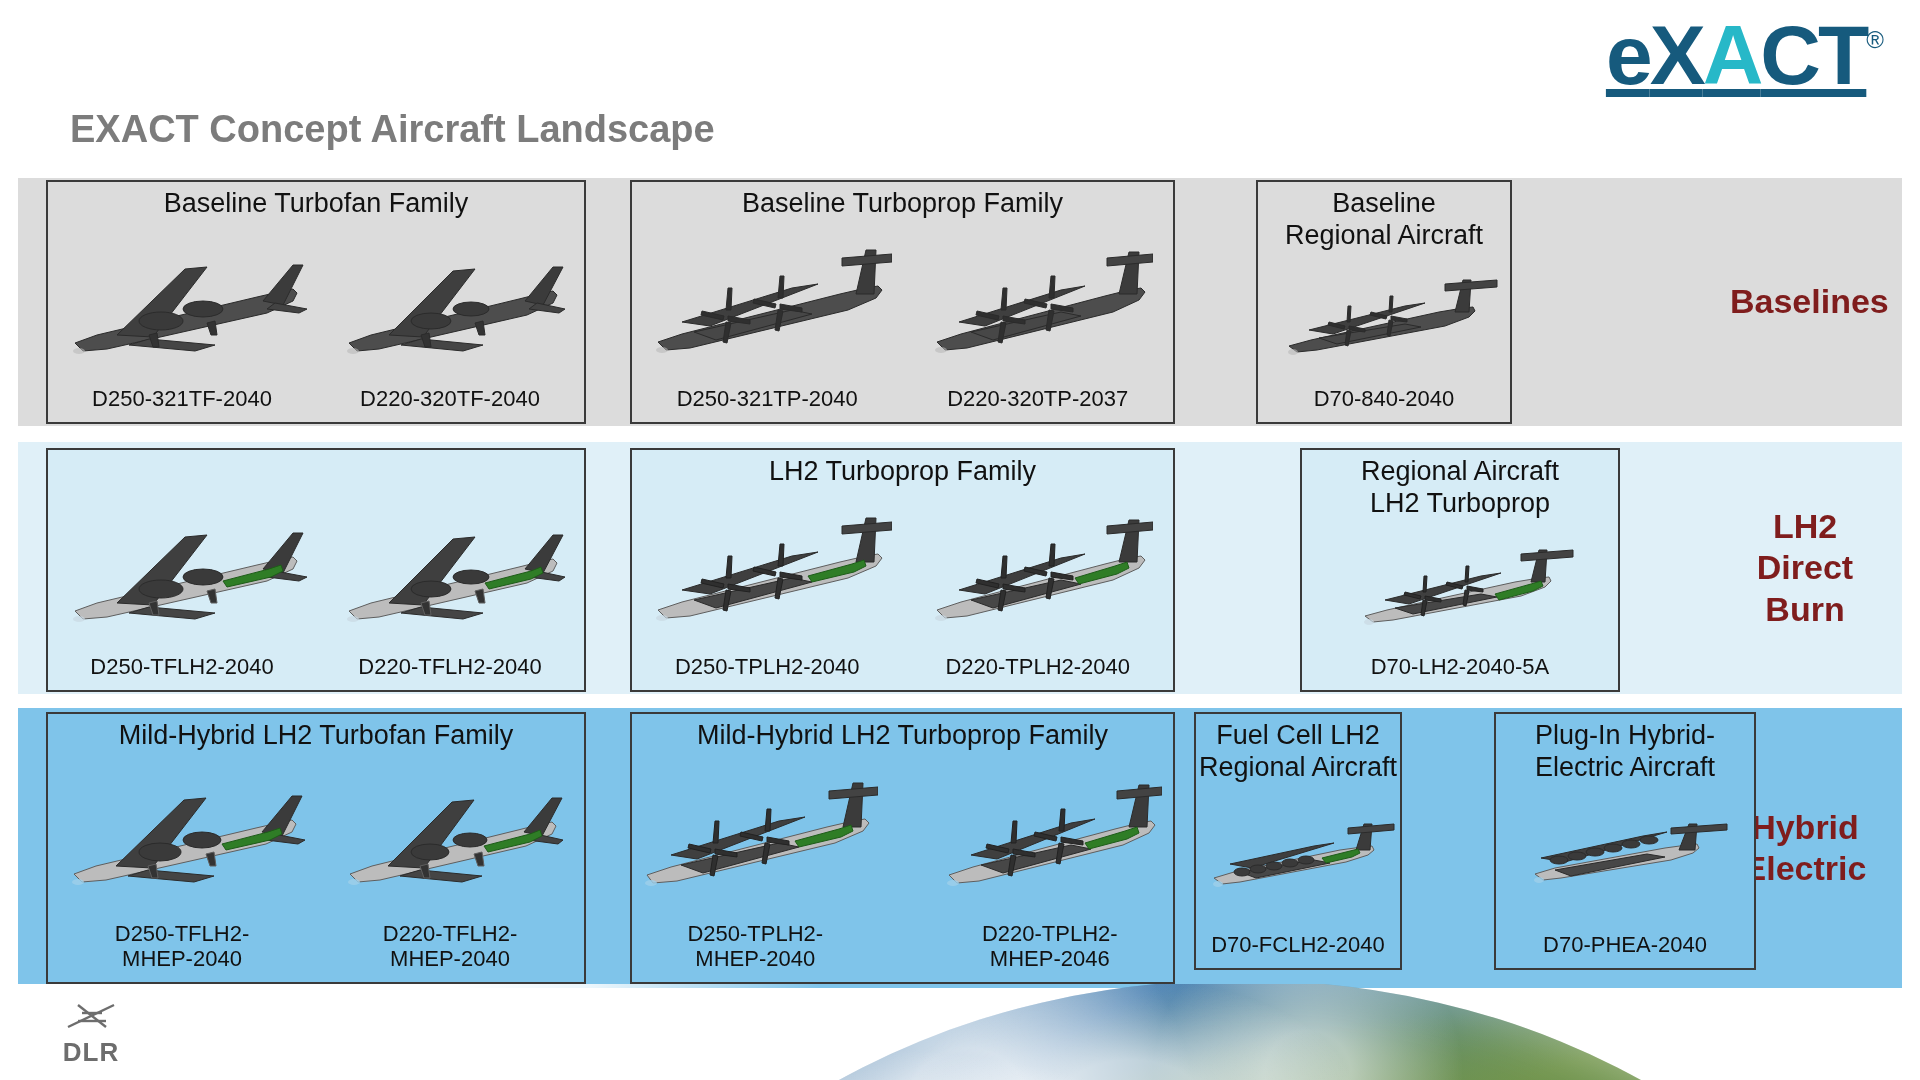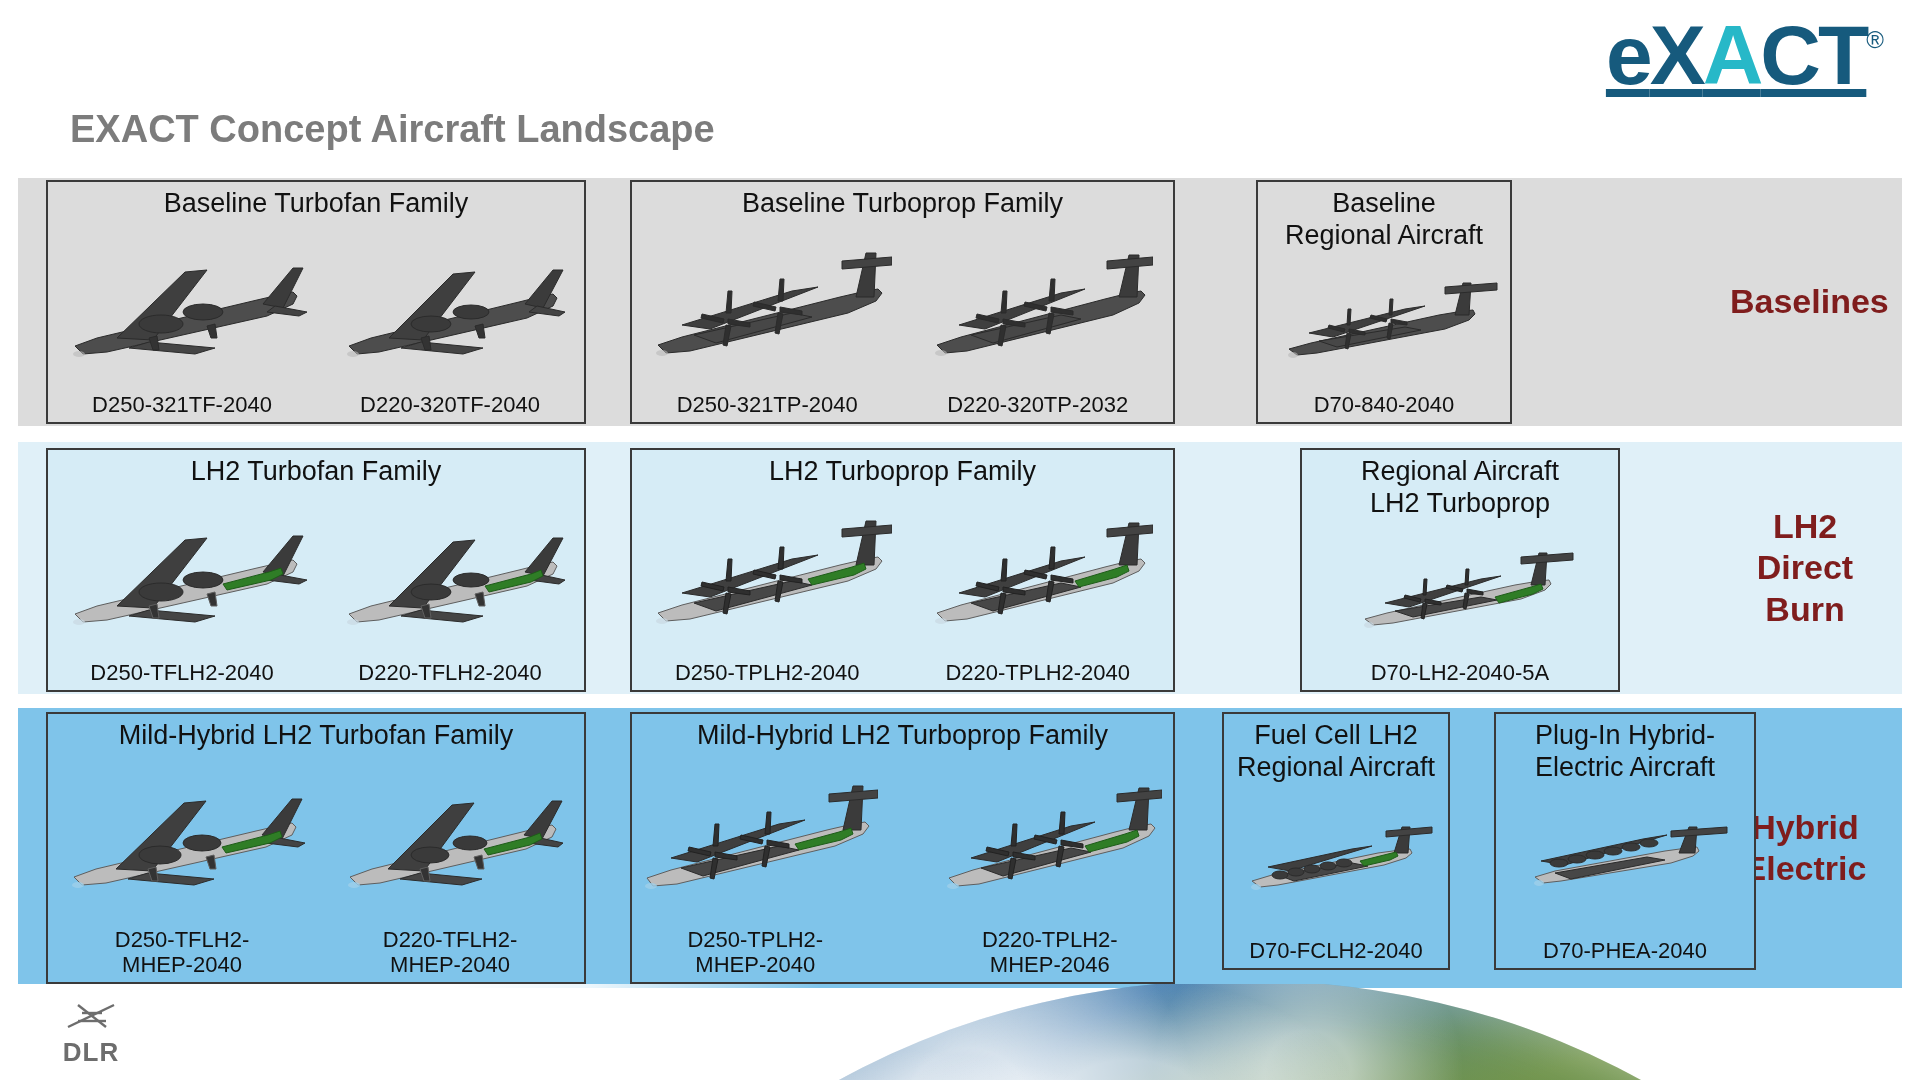--- a/index.html
+++ b/index.html
@@ -61,21 +61,21 @@
   .grp-bg-lh2   { background:#d6ecf6; }
   .grp-bg-hyb   { background:#7fc4ea; }
 
   .cells { position:absolute; left:0; right:0; bottom:0; top:0; display:flex; }
   .cell {
     flex:1; position:relative;
     display:flex; flex-direction:column; justify-content:flex-end; align-items:center;
   }
   .cell-label {
     font-size:22px; color:#111; text-align:center; line-height:1.16;
-    white-space:pre-line; padding-bottom:4px;
+    white-space:pre-line; padding-bottom:10px;
   }
   .plane-holder {
     flex:1; width:100%;
     display:flex; align-items:center; justify-content:center;
   }
 
   
   .footer {
     position:absolute; left:0; bottom:0; width:1920px; height:96px;
     overflow:hidden;
@@ -222,21 +222,21 @@
             <g fill="#2f2f2f">
               <path d="M126 62 l2 -22 l4 0 l-1 22 Z"></path>
                 <path d="M128 68 l22 4 l0 4 l-22 -3 Z"></path>
               <path d="M126 74 l-3 20 l4 1 l4 -20 Z"></path>
                 <path d="M124 68 l-22 -5 l-1 4 l22 5 Z"></path>
             </g>
           </g>
           <ellipse cx="18" cy="114" rx="6" ry="3" fill="#b9b9b9" opacity="0.6"></ellipse>
         </svg>
       </div>
-      <div class="cell-label">D220-320TP-2032</div>
+      <div class="cell-label">D220-320TP-2037</div>
     </div>
   </div>
 </div>
 
 <div class="group grp-bg-gray" style="left:1256px; top:180px; width:256px; height:244px;">
   <div class="group-title">Baseline
 Regional Aircraft</div>
   <div class="cells" style="top:70px;">
     <div class="cell">
       <div class="plane-holder">
@@ -268,21 +268,20 @@
   </div>
 </div>
 
 <div class="band band-lh2">
   <div class="band-label">LH2
 Direct
 Burn</div>
 </div>
 
 <div class="group grp-bg-lh2" style="left:46px; top:448px; width:540px; height:244px;">
-  <div class="group-title">LH2 Turbofan  Family</div>
   <div class="cells" style="top:42px;">
     <div class="cell">
       <div class="plane-holder">
         <svg width="250" height="132" viewBox="0 0 250 132">
           <g stroke="#5e5e5e" stroke-width="1">
             <path d="M18 104 L40 96 L200 58 L226 52 L236 50 L240 54 L236 62 L210 74 L50 110 L26 112 Z" fill="#bcbcbc"></path>
             <path d="M60 96 L128 30 L150 28 L96 98 Z" fill="#3f3f3f" stroke="#2b2b2b"></path>
             <path d="M72 106 L138 112 L158 106 L92 100 Z" fill="#454545" stroke="#2b2b2b"></path>
             <path d="M206 62 L236 26 L246 26 L226 66 Z" fill="#3b3b3b" stroke="#2b2b2b"></path>
             <path d="M210 70 L242 74 L250 70 L218 64 Z" fill="#434343" stroke="#2b2b2b"></path>
@@ -527,21 +526,21 @@
           </g>
           <ellipse cx="16" cy="116" rx="6" ry="3" fill="#9fd0ea" opacity="0.8"></ellipse>
         </svg>
       </div>
       <div class="cell-label">D220-TPLH2-
 MHEP-2046</div>
     </div>
   </div>
 </div>
 
-<div class="group grp-bg-hyb" style="left:1222px; top:712px; width:228px; height:258px;">
+<div class="group grp-bg-hyb" style="left:1194px; top:712px; width:208px; height:258px;">
   <div class="group-title">Fuel Cell LH2
 Regional Aircraft</div>
   <div class="cells" style="top:70px;">
     <div class="cell">
       <div class="plane-holder">
         <svg width="200" height="96" viewBox="0 0 200 96">
           <g stroke="#5e5e5e" stroke-width="1">
             <path d="M16 68 L36 62 L142 40 L164 37 L174 36 L176 40 L170 45 L148 52 L42 72 L24 74 Z" fill="#bcbcbc"></path>
             <path d="M32 54 L116 36 L136 33 L54 58 Z" fill="#3f3f3f" stroke="#2b2b2b"></path>
             <path d="M42 62 L116 50 L132 53 L58 68 Z" fill="#474747" stroke="#2b2b2b"></path>

